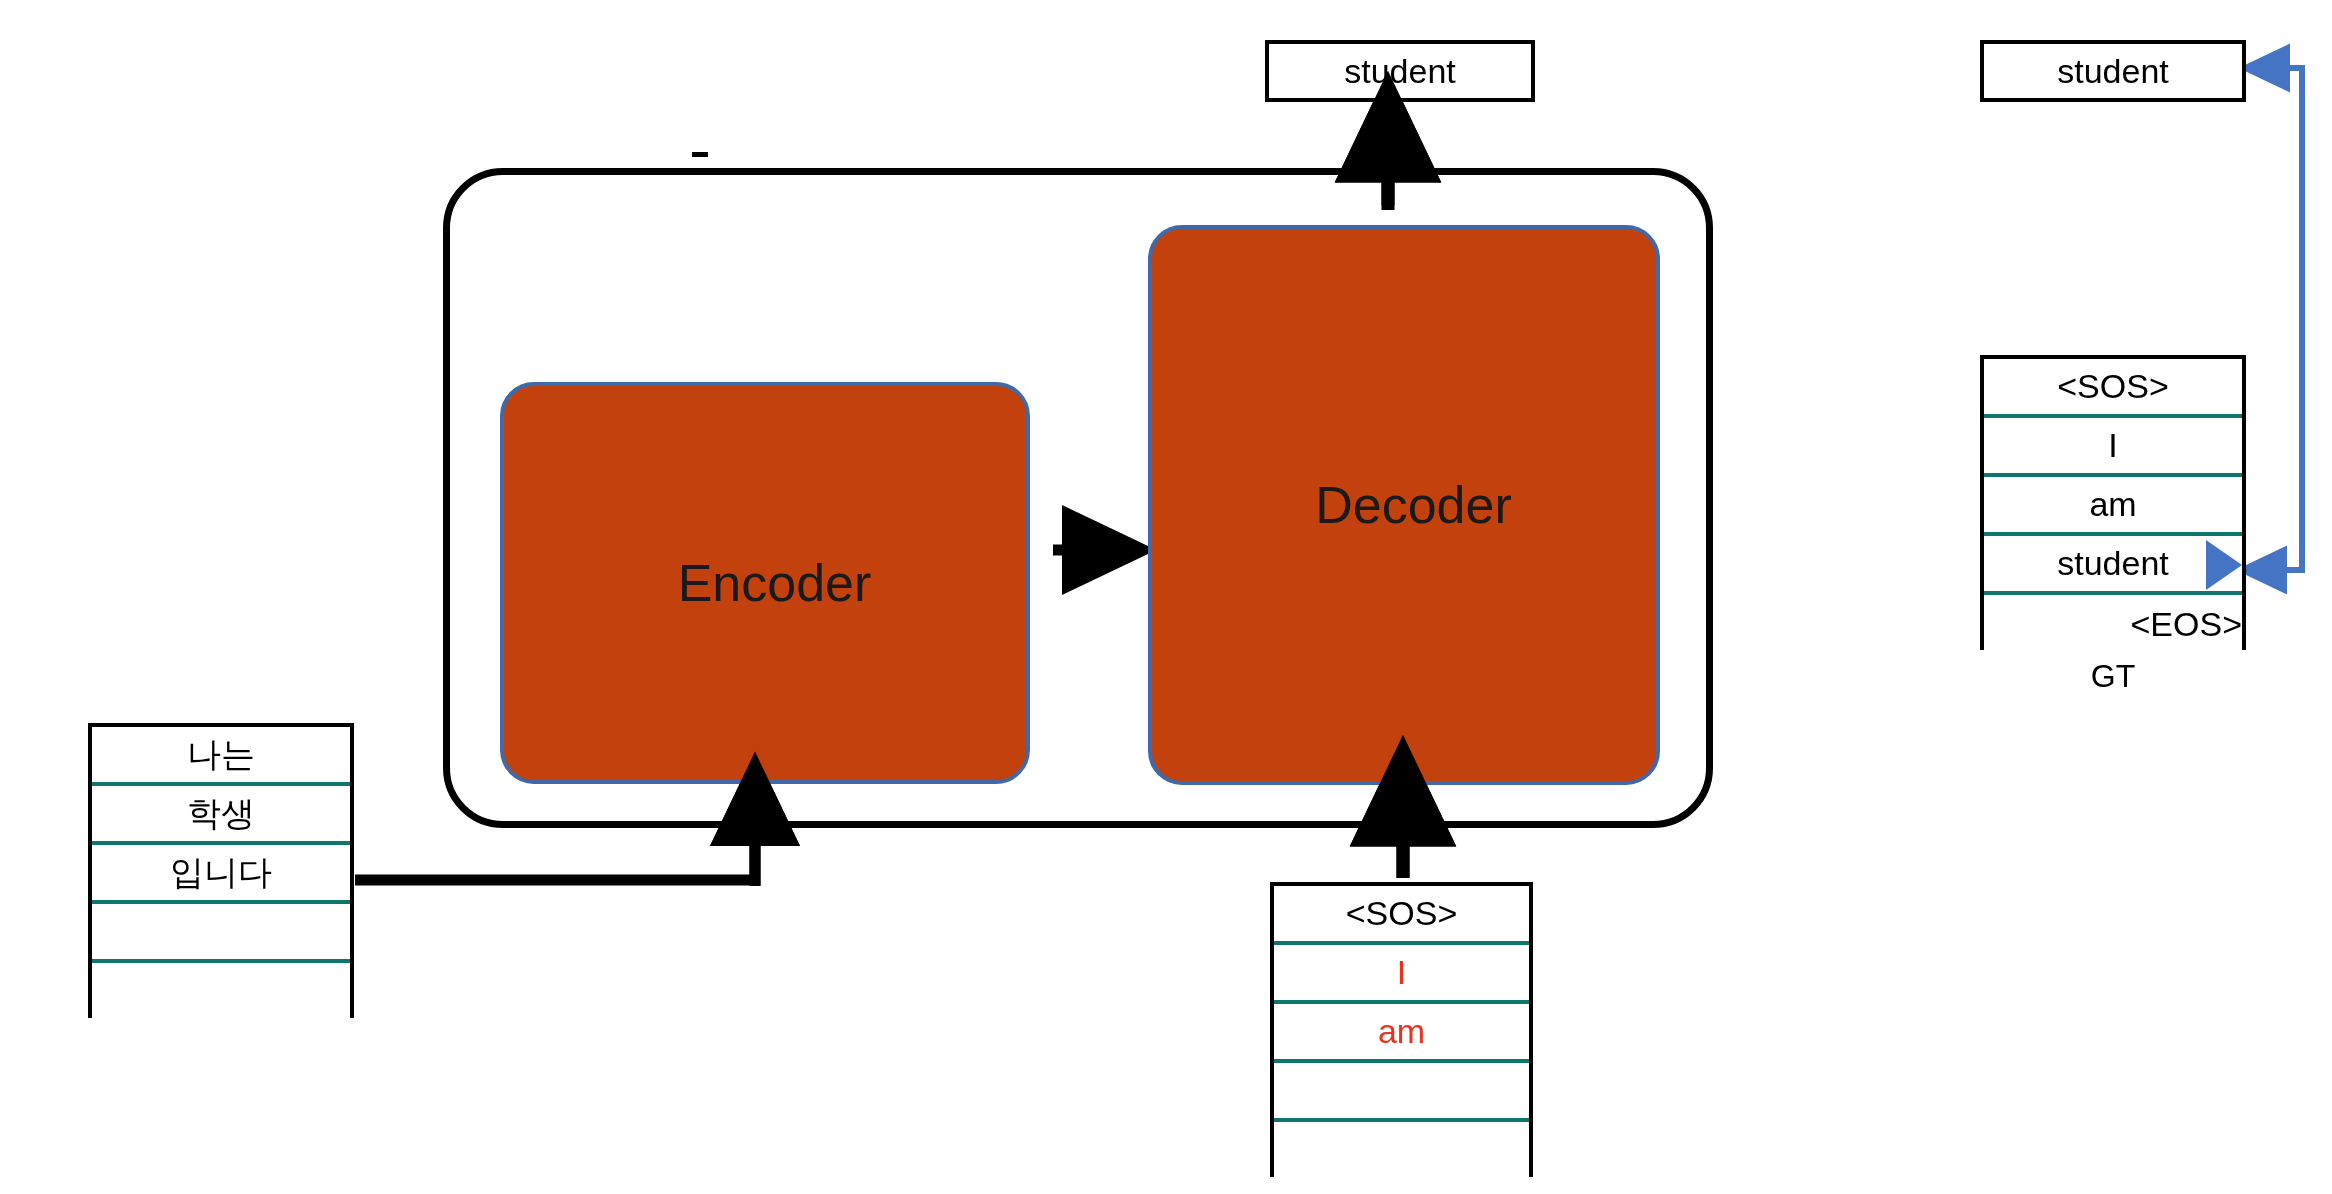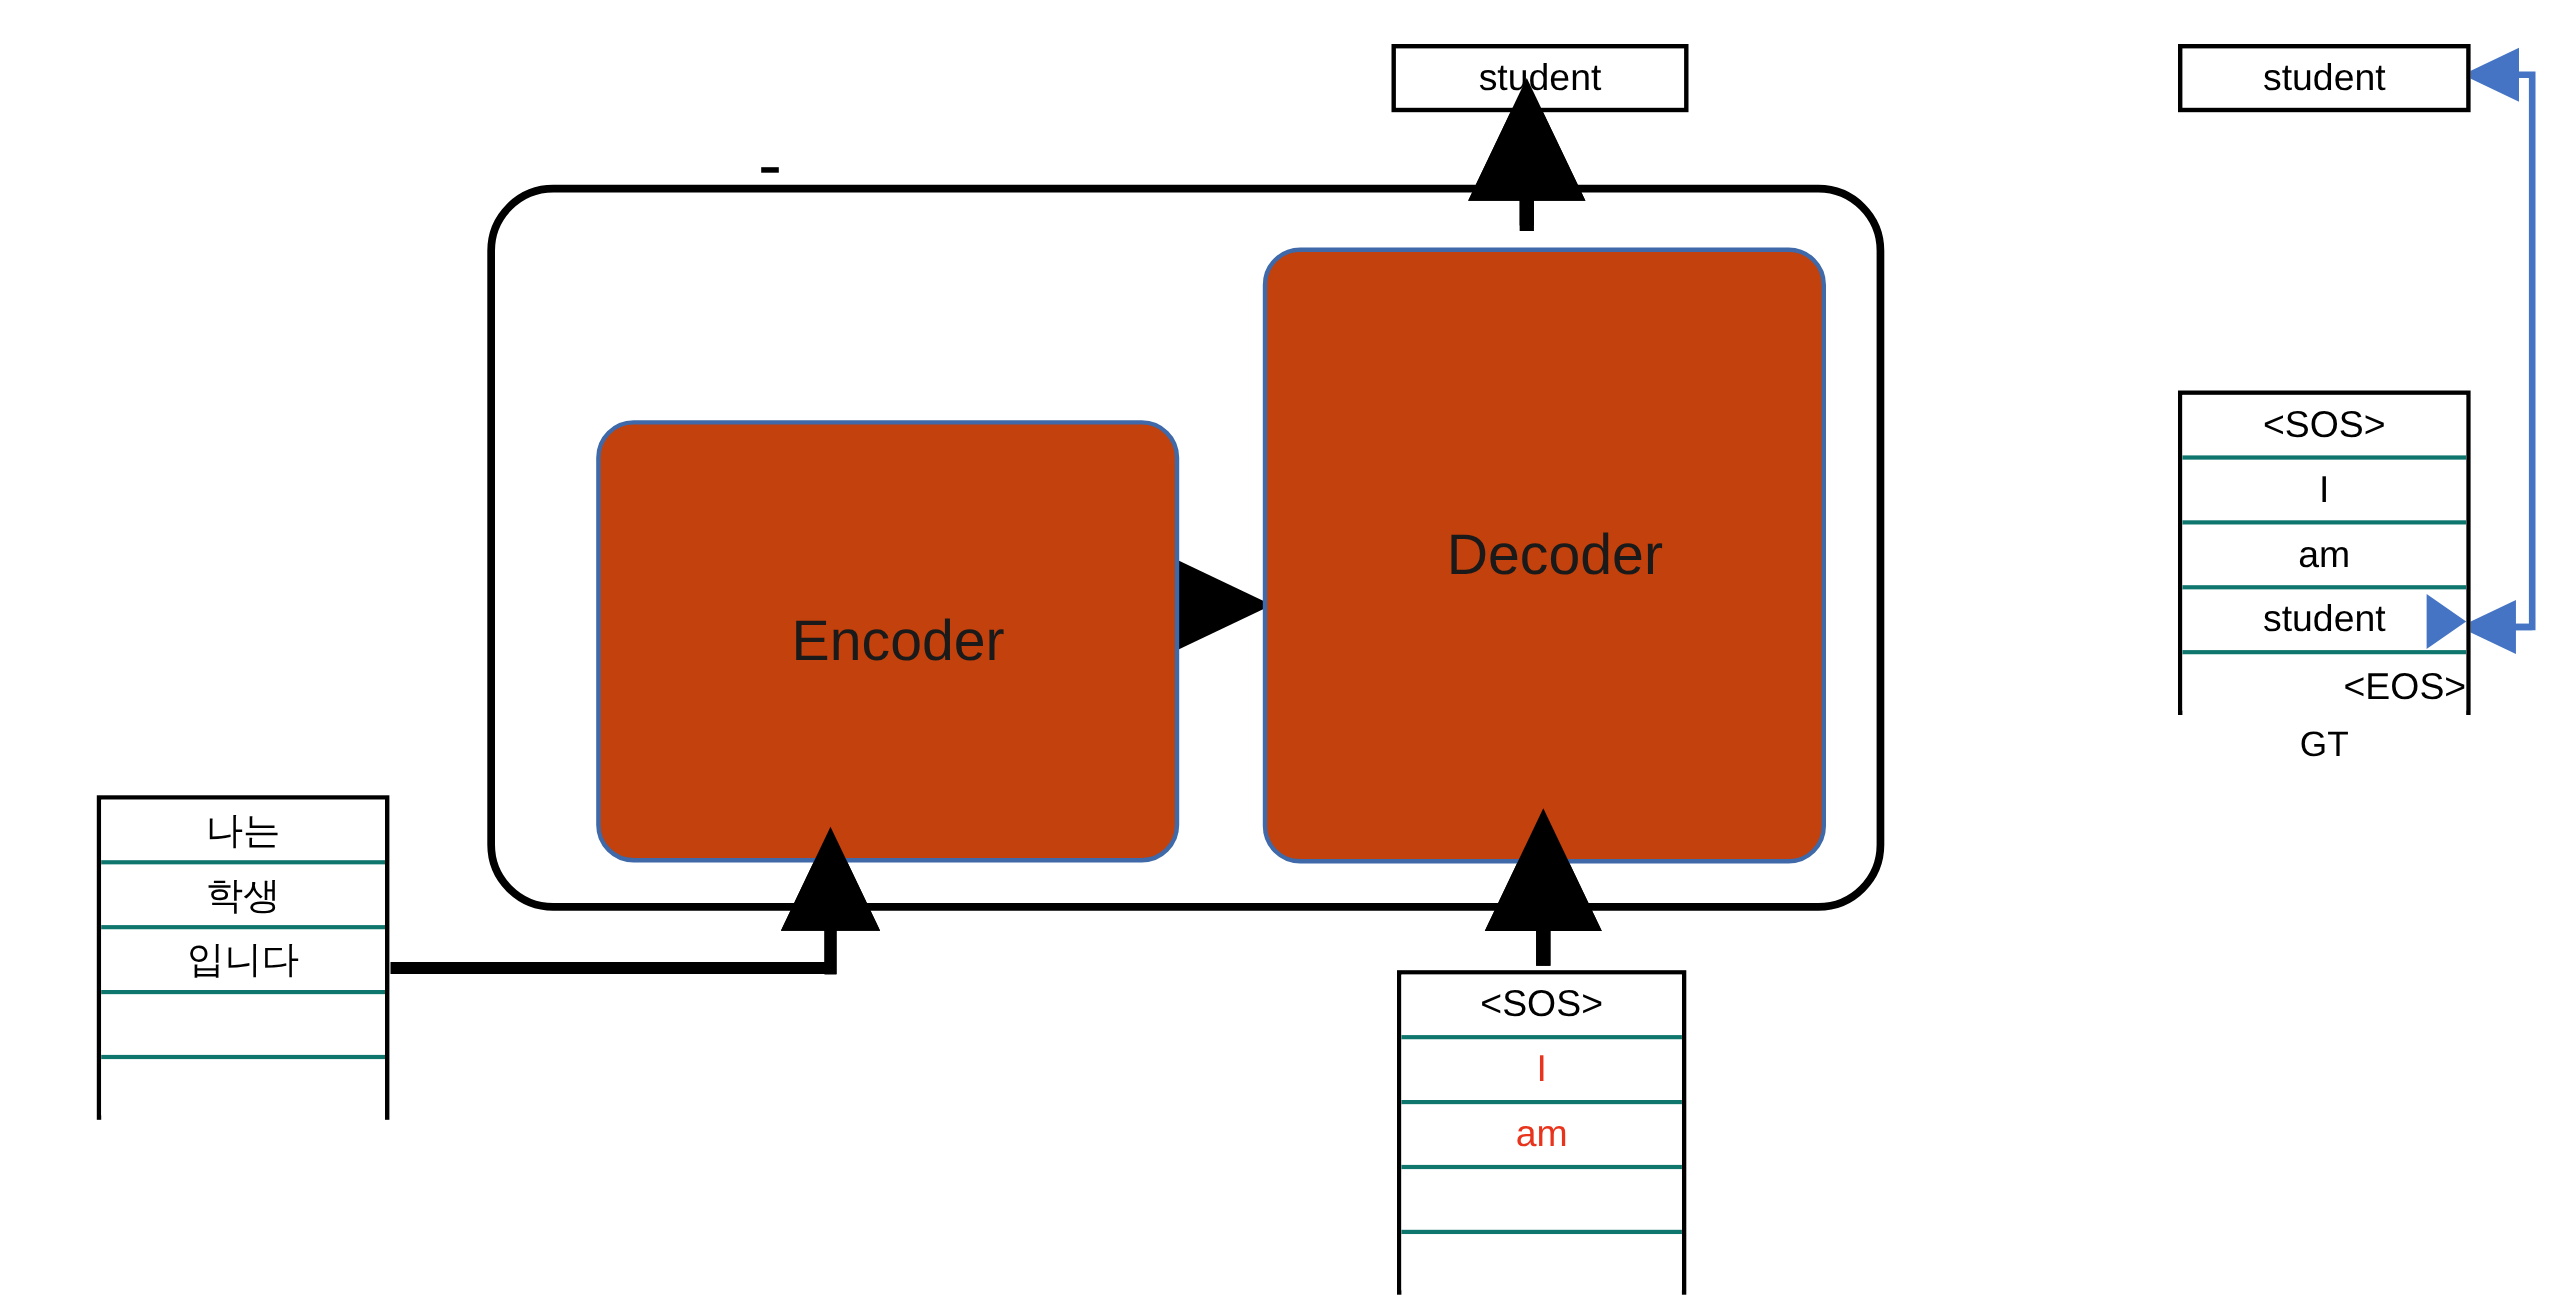--- a/index.html
+++ b/index.html
@@ -144,21 +144,21 @@
       <path d="M2302,570 L2262,570" stroke="#4574c4" stroke-width="6" fill="none" marker-end="url(#arrowBlue)"></path>
     </g>
 
     <g>
       <rect x="692" y="152" width="16" height="5" fill="#000000"></rect>
     </g>
   </svg>
 
   <div class="outer-model" style="left:443px; top:168px; width:1270px; height:660px;"></div>
 
-  <div class="inner-block" style="left:500px; top:382px; width:530px; height:402px;margin-left:42px;">
+  <div class="inner-block" style="left:500px; top:382px; width:530px; height:402px;">
     <span>Encoder</span>
   </div>
 
   <div class="inner-block" style="left:1148px; top:225px; width:512px; height:560px;">
     <span>Decoder</span>
   </div>
 
   <div class="simple-box" style="left:1265px; top:40px; width:270px; height:62px;">
     <span>student</span>
   </div>

